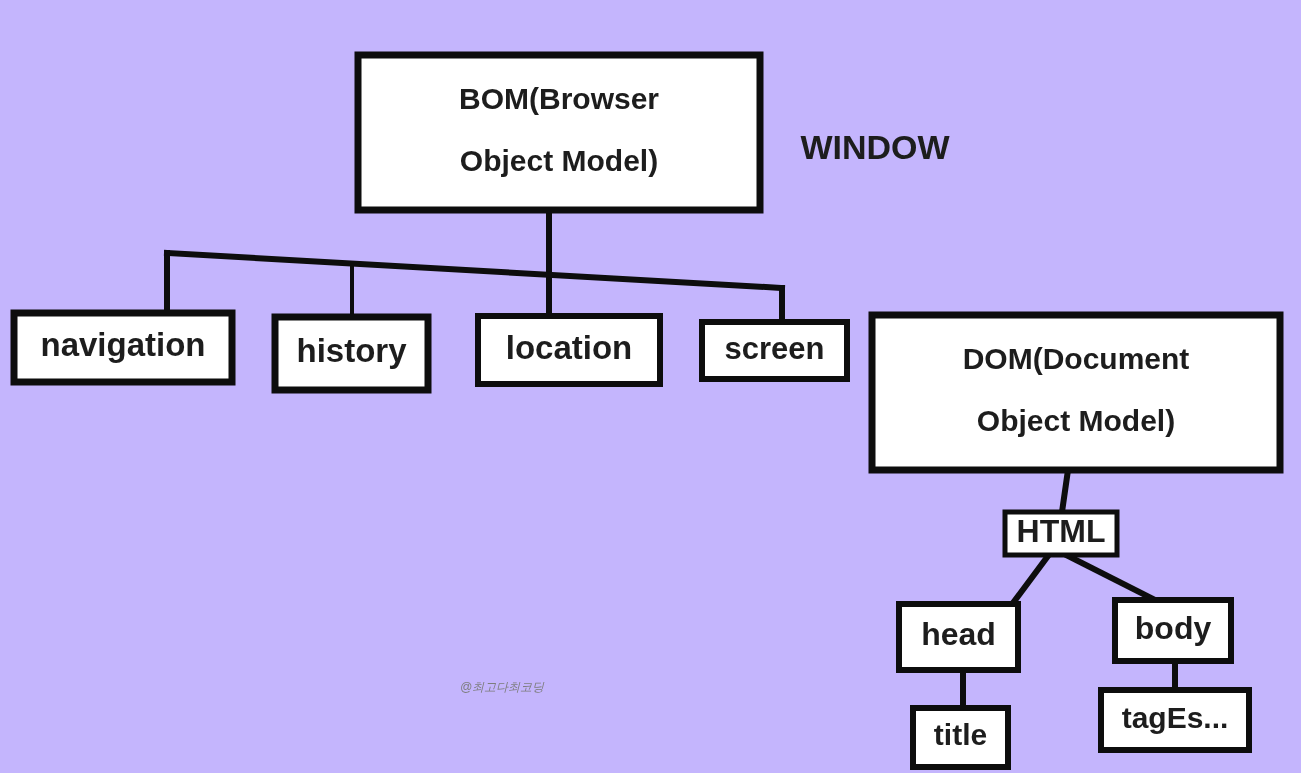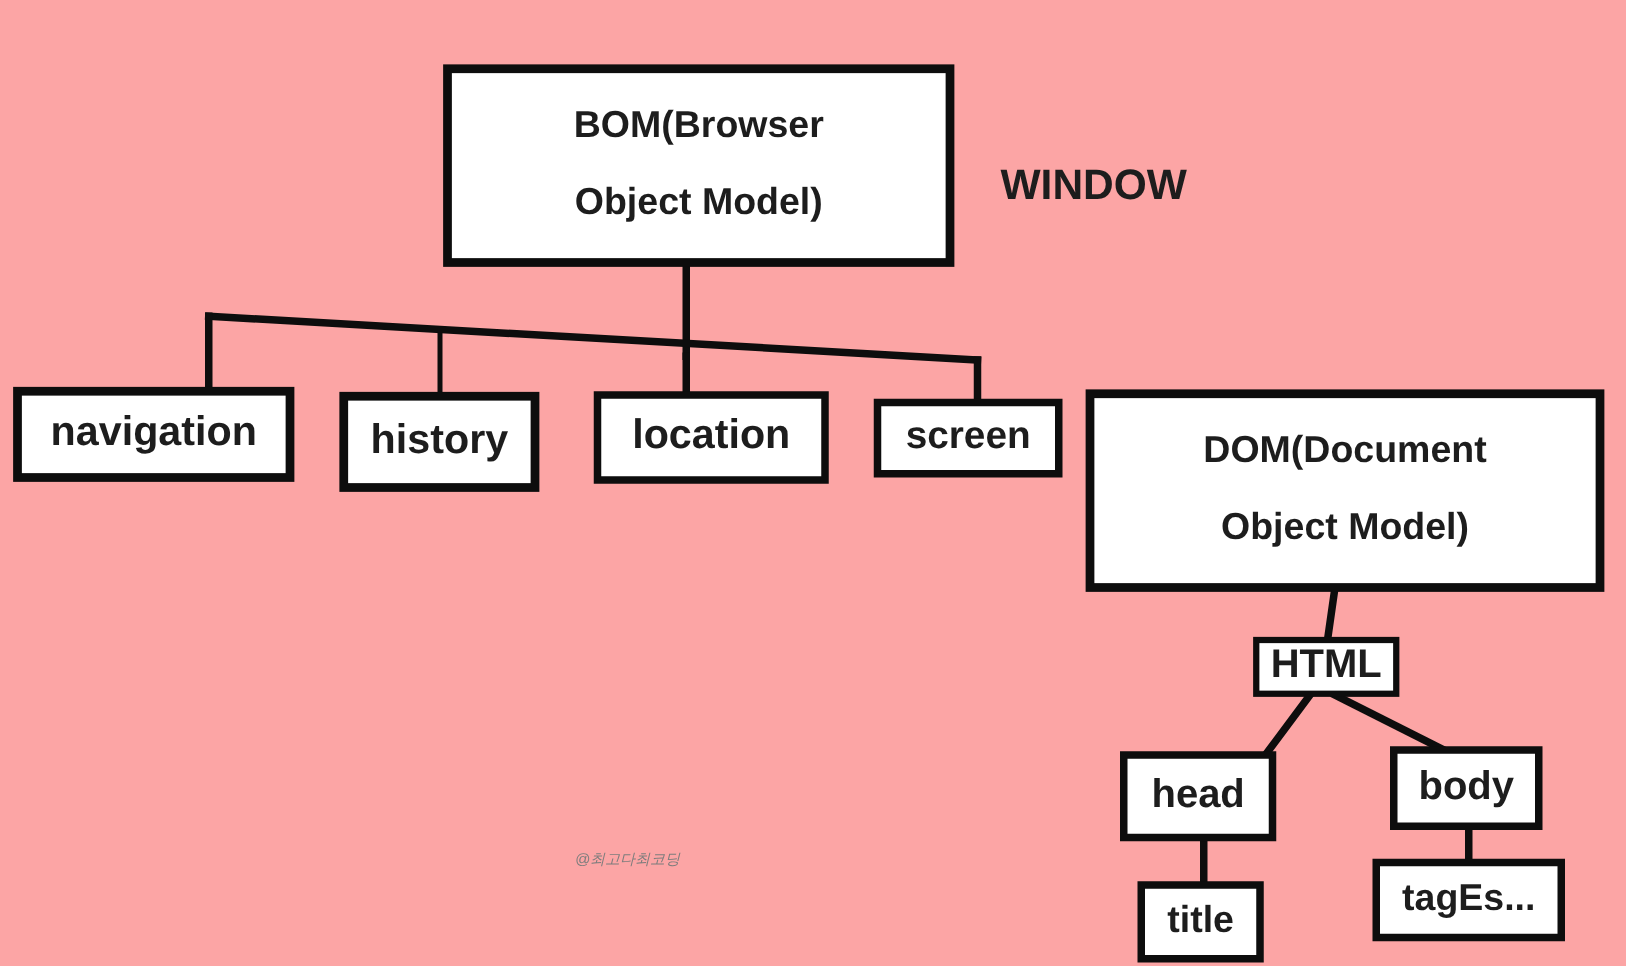--- a/index.html
+++ b/index.html
@@ -10,21 +10,21 @@
   body {
     width: 1301px;
     height: 773px;
     overflow: hidden;
     font-family: "Liberation Sans", sans-serif;
   }
   #diagram-root {
     position: relative;
     width: 1301px;
     height: 773px;
-    background: #fca5a5;
+    background: #c4b5fd;
   }
   svg#diagram-canvas {
     position: absolute;
     top: 0;
     left: 0;
     width: 1301px;
     height: 773px;
     display: block;
   }
   .node-box {

